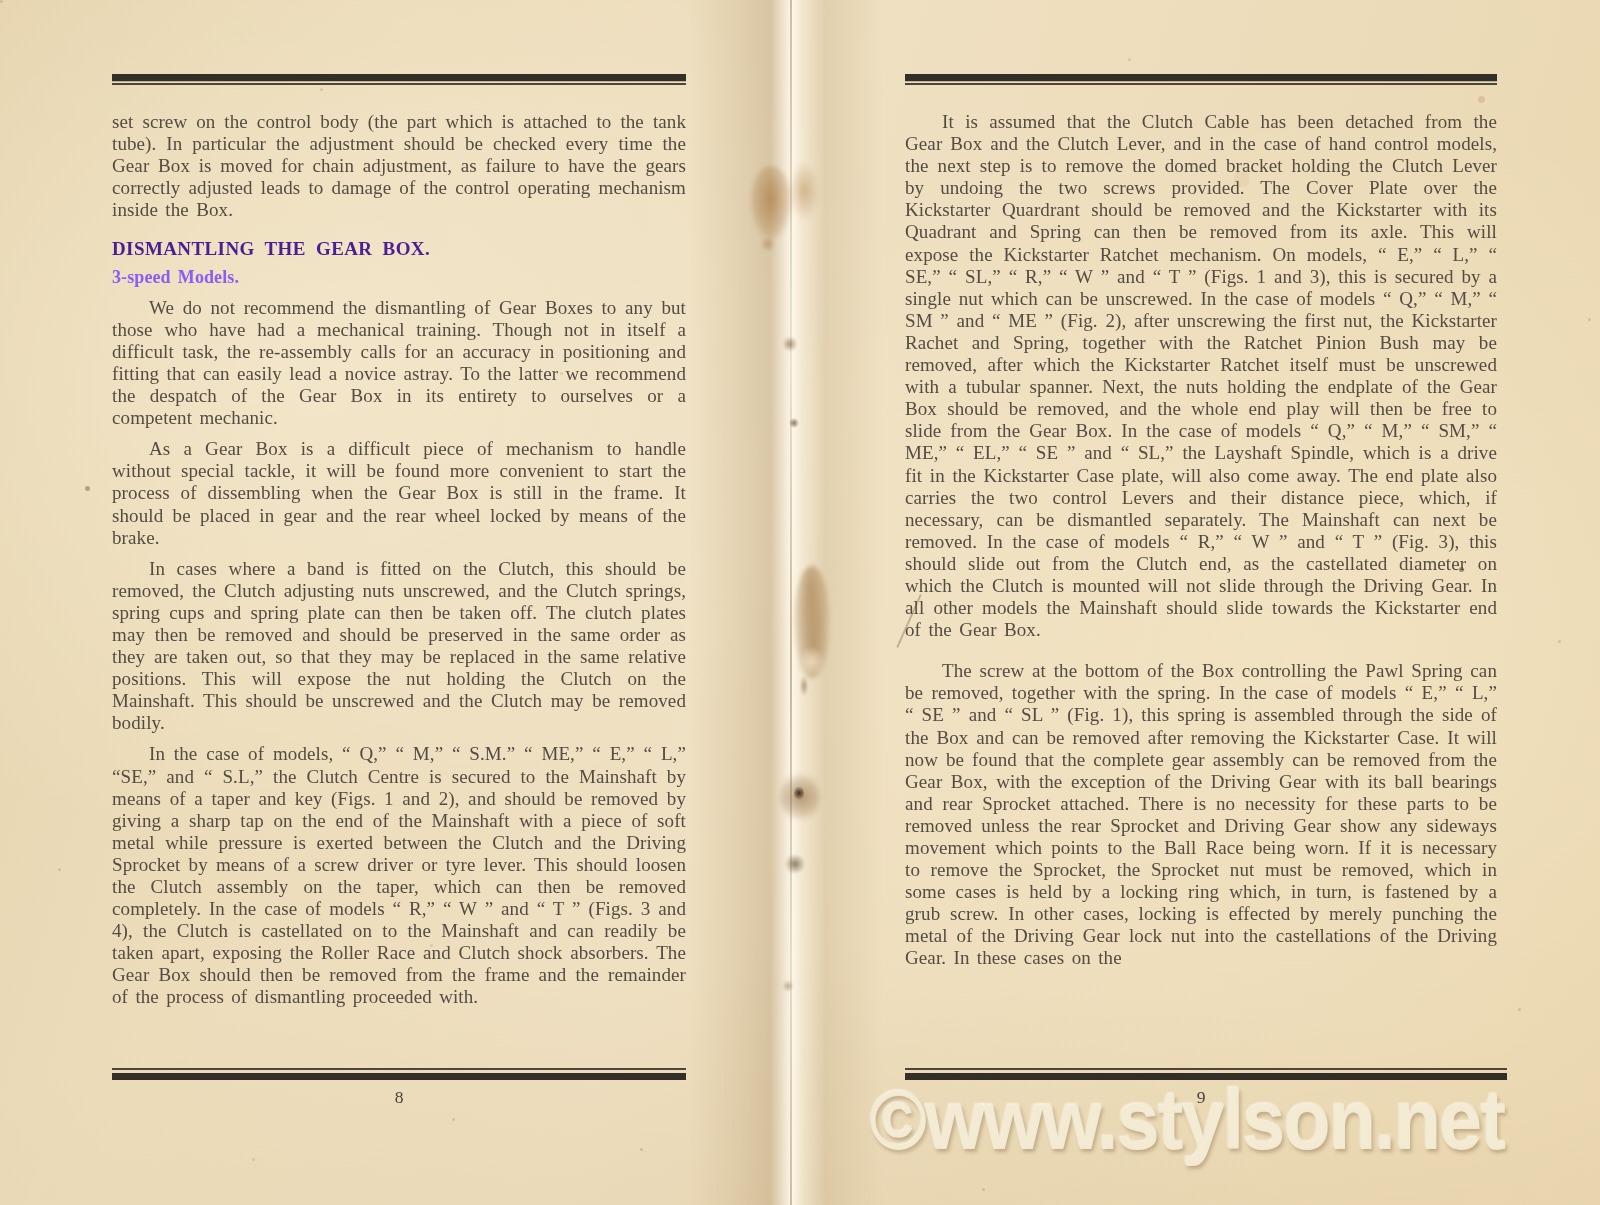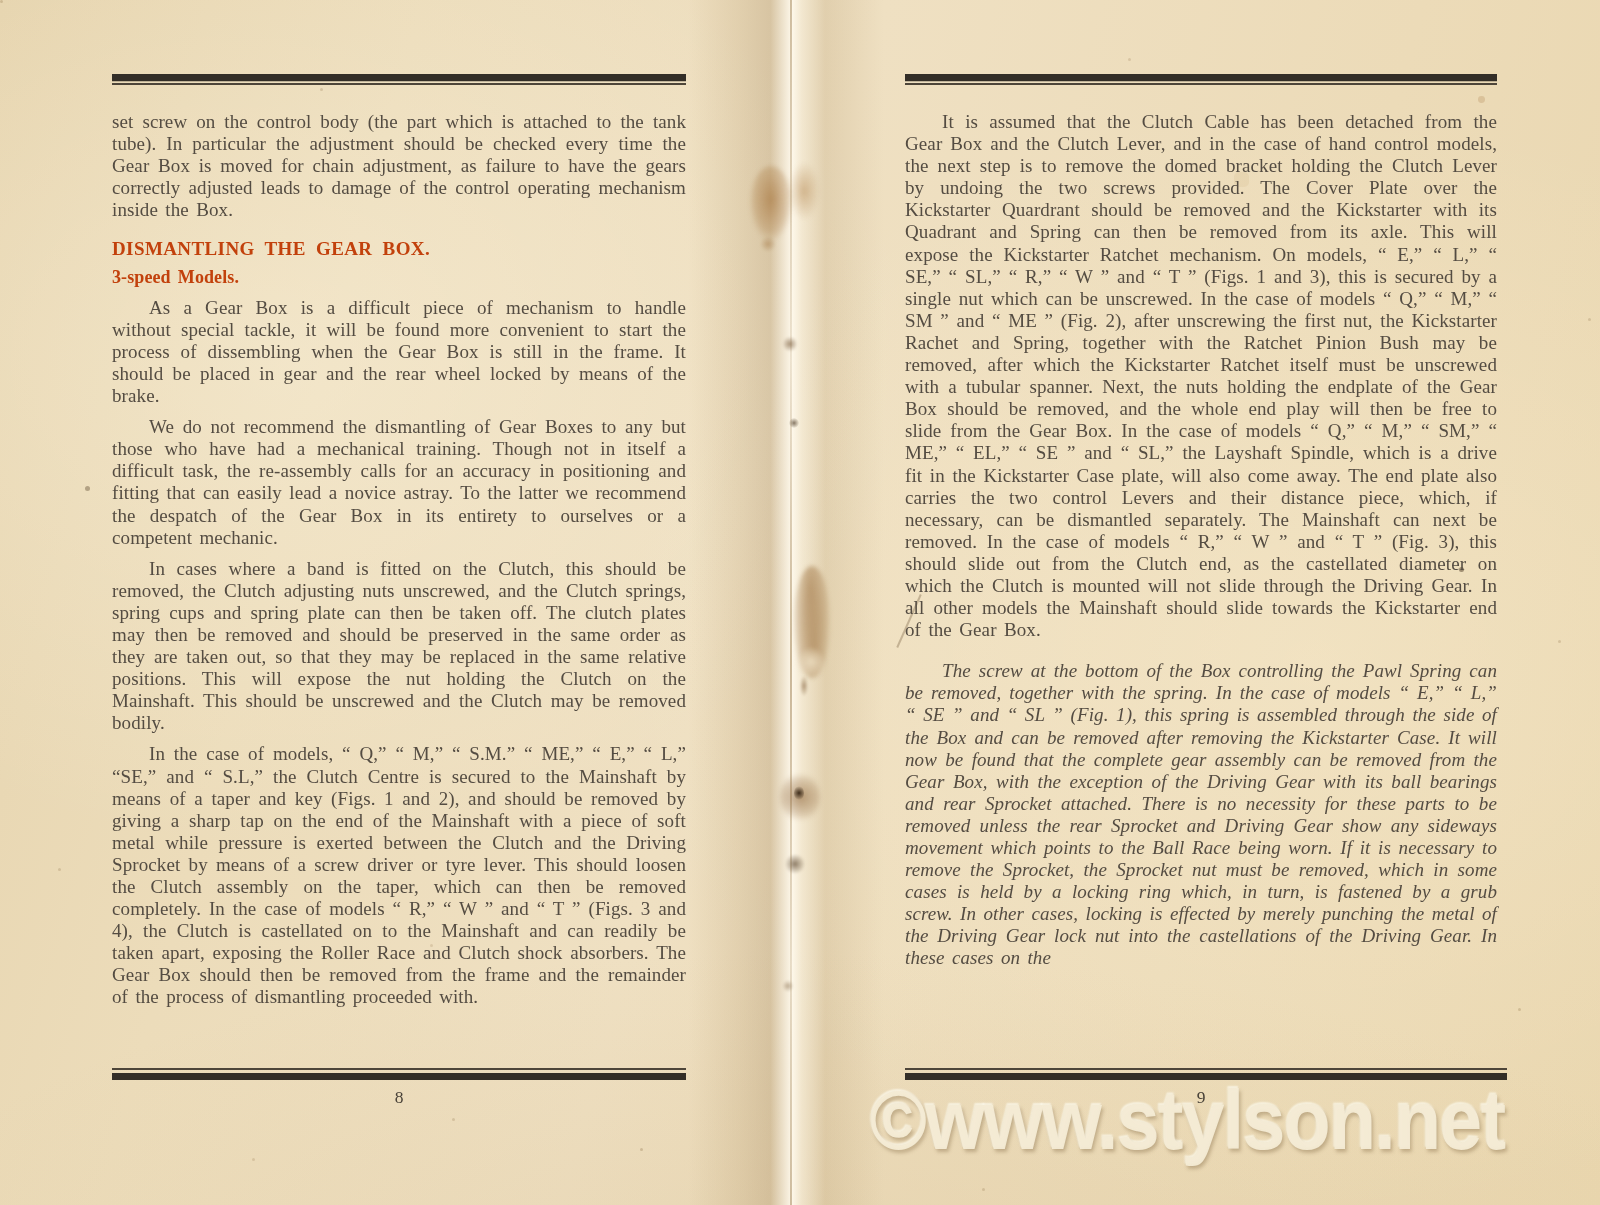--- a/index.html
+++ b/index.html
@@ -79,23 +79,23 @@
   .rule-top .thin{height:2px;background:#4d4539;margin-top:2px;}
   .rule-bottom{position:absolute;left:0;right:0;top:994px;}
   .rule-bottom .thin{height:2px;background:#4d4539;margin-bottom:3px;}
   .rule-bottom .thick{height:7px;background:#332e27;}
   .col-right .rule-bottom{right:-10px;}
 
   .bodytext{margin-top:26px;font-size:19px;line-height:22.1px;text-align:justify;
     word-spacing:2.5px;letter-spacing:.1px;}
   .bodytext p{margin:9px 0 0 0;text-indent:37px;}
   .bodytext p.no-indent{text-indent:0;margin-top:0;}
-  h2.sect{font-size:19px;margin:17px 0 0 0;color:#c2410c;letter-spacing:.4px;word-spacing:5px;font-weight:bold;}
-  h3.sub{font-size:18px;margin:5px 0 0 0;color:#c2410c;font-weight:bold;}
-  .col-right .bodytext p.p2{margin-top:19px;font-style:italic;}
+  h2.sect{font-size:19px;margin:17px 0 0 0;color:#4c1d95;letter-spacing:.4px;word-spacing:5px;font-weight:bold;}
+  h3.sub{font-size:18px;margin:5px 0 0 0;color:#8b5cf6;font-weight:bold;}
+  .col-right .bodytext p.p2{margin-top:19px;}
 
   .page-num{position:absolute;top:1013px;left:0;right:0;text-align:center;font-size:17.5px;color:#4a4339;}
 
   
   .watermark{
     position:absolute;left:870px;top:1072px;white-space:nowrap;pointer-events:none;
     font-family:"Liberation Sans", sans-serif;font-weight:bold;font-size:84px;letter-spacing:-2px;
     transform:scaleX(.92);transform-origin:left center;
     color:rgba(245,235,212,.96);
     text-shadow:-1px -2px 2px rgba(255,255,246,.65), 2px 3px 4px rgba(135,110,72,.4), 0 0 1px rgba(150,125,85,.3);
@@ -123,22 +123,22 @@
 
 <div class="col col-left">
   <div class="rule-top">
     <div class="thick"></div>
     <div class="thin"></div>
   </div>
   <div class="bodytext">
     <p class="no-indent">set screw on the control body (the part which is attached to the tank tube).  In particular the adjustment should be checked every time the Gear Box is moved for chain adjustment, as failure to have the gears correctly adjusted leads to damage of the control operating mechanism inside the Box.</p>
     <h2 class="sect">DISMANTLING THE GEAR BOX.</h2>
     <h3 class="sub">3-speed Models.</h3>
+    <p>We do not recommend the dismantling of Gear Boxes to any but those who have had a mechanical training.  Though not in itself a difficult task, the re-assembly calls for an accuracy in positioning and fitting that can easily lead a novice astray.  To the latter we recommend the despatch of the Gear Box in its entirety to ourselves or a competent mechanic.</p>
     <p>As a Gear Box is a difficult piece of mechanism to handle without special tackle, it will be found more convenient to start the process of dissembling when the Gear Box is still in the frame.  It should be placed in gear and the rear wheel locked by means of the brake.</p>
-    <p>We do not recommend the dismantling of Gear Boxes to any but those who have had a mechanical training.  Though not in itself a difficult task, the re-assembly calls for an accuracy in positioning and fitting that can easily lead a novice astray.  To the latter we recommend the despatch of the Gear Box in its entirety to ourselves or a competent mechanic.</p>
     <p>In cases where a band is fitted on the Clutch, this should be removed, the Clutch adjusting nuts unscrewed, and the Clutch springs, spring cups and spring plate can then be taken off.  The clutch plates may then be removed and should be preserved in the same order as they are taken out, so that they may be replaced in the same relative positions.  This will expose the nut holding the Clutch on the Mainshaft.  This should be unscrewed and the Clutch may be removed bodily.</p>
     <p>In the case of models, “ Q,” “ M,” “ S.M.” “ ME,” “ E,” “ L,” “SE,” and “ S.L,” the Clutch Centre is secured to the Mainshaft by means of a taper and key (Figs. 1 and 2), and should be removed by giving a sharp tap on the end of the Mainshaft with a piece of soft metal while pressure is exerted between the Clutch and the Driving Sprocket by means of a screw driver or tyre lever.  This should loosen the Clutch assembly on the taper, which can then be removed completely.  In the case of models “ R,” “ W ” and “ T ” (Figs. 3 and 4), the Clutch is castellated on to the Mainshaft and can readily be taken apart, exposing the Roller Race and Clutch shock absorbers.  The Gear Box should then be removed from the frame and the remainder of the process of dismantling proceeded with.</p>
   </div>
   <div class="rule-bottom">
     <div class="thin"></div>
     <div class="thick"></div>
   </div>
   <div class="page-num">8</div>
 </div>
 

